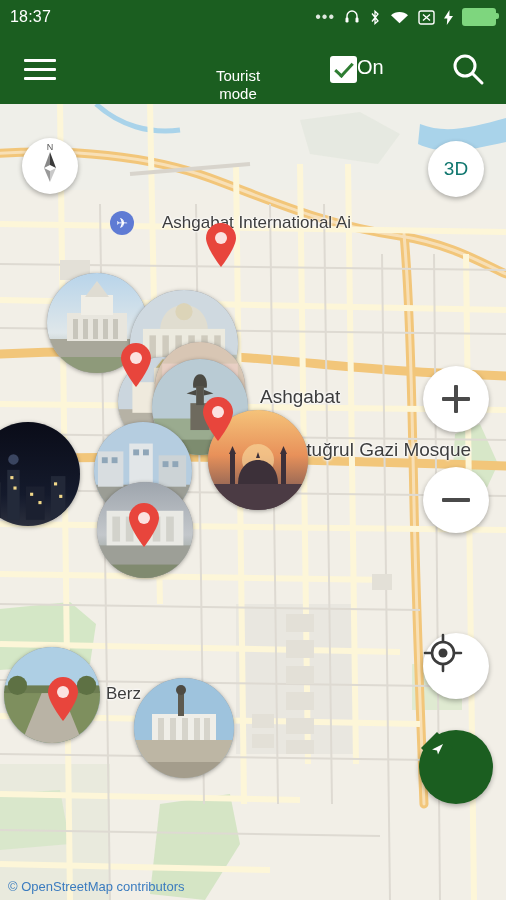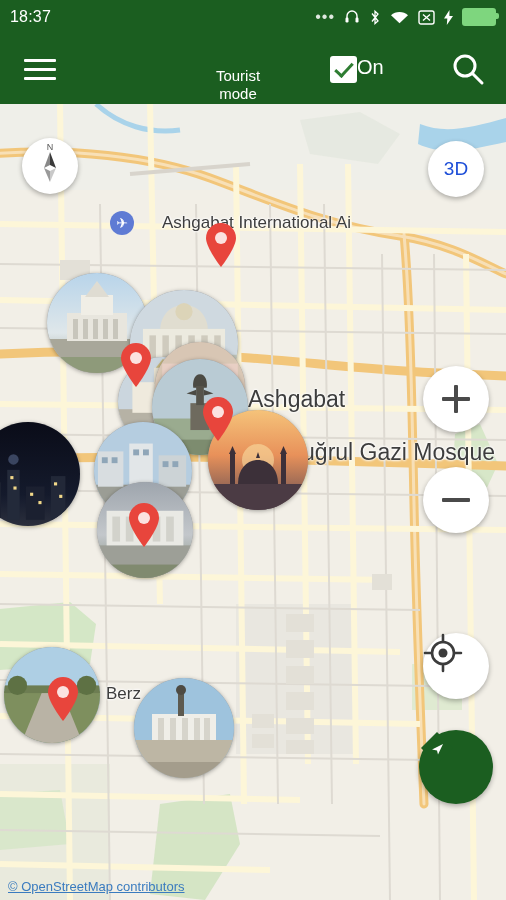--- a/index.html
+++ b/index.html
@@ -148,21 +148,21 @@
 
   
   .map-label {
     position: absolute;
     color: #3d3d3d;
     font-size: 17px;
     white-space: nowrap;
     text-shadow: 0 0 3px #fff, 0 0 3px #fff, 0 0 2px #fff;
     pointer-events: none;
   }
-  .map-label.big { font-size: 23px; }
+  .map-label.big { font-size: 19px; padding-left: 12px; }
   .airport-label {
     position: absolute;
     display: flex;
     align-items: center;
     gap: 6px;
   }
   .airport-dot {
     width: 24px; height: 24px;
     border-radius: 50%;
     background: #5f7bd4;
@@ -195,21 +195,21 @@
     position: absolute;
     background: #ffffff;
     border-radius: 50%;
     box-shadow: 0 2px 5px rgba(0,0,0,0.3);
     display: flex;
     align-items: center;
     justify-content: center;
     cursor: pointer;
     color: #4a4a4a;
   }
-  .btn-3d { width: 56px; height: 56px; right: 22px; top: 37px; font-size: 19px; color: #1d4ed8; }
+  .btn-3d { width: 56px; height: 56px; right: 22px; top: 37px; font-size: 19px; color: #0f766e; }
   .btn-zoom-in { width: 66px; height: 66px; right: 17px; top: 262px; }
   .btn-zoom-out { width: 66px; height: 66px; right: 17px; top: 363px; }
   .btn-locate { width: 66px; height: 66px; right: 17px; top: 529px; }
   .btn-nav {
     width: 74px; height: 74px;
     right: 13px; top: 626px;
     background: #1b5e20;
     color: #fff;
   }
   .plus-sign, .minus-sign {
@@ -245,21 +245,20 @@
     color: #555;
   }
 
   
   .attribution {
     position: absolute;
     left: 8px;
     bottom: 6px;
     font-size: 13px;
     color: #3a7bbf;
-    text-decoration: underline;
     z-index: 30;
     cursor: pointer;
   }
 </style>
 </head>
 <body>
 
 <div class="phone">
 
   <div class="statusbar">

